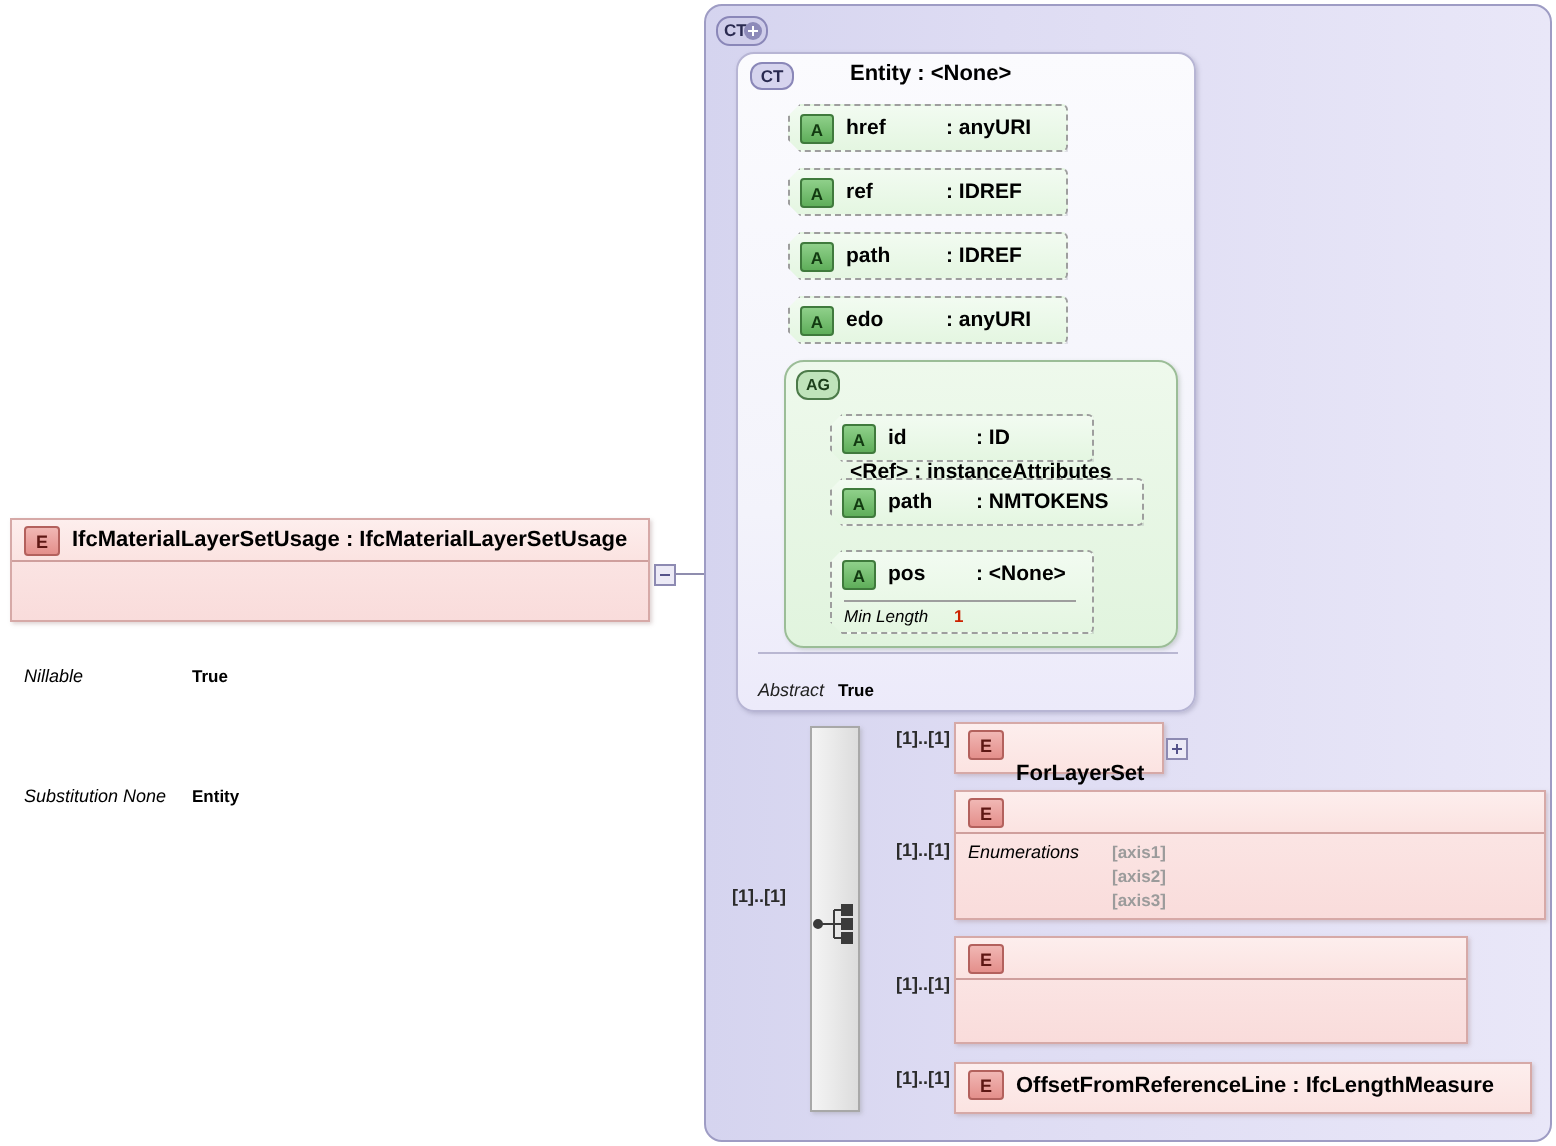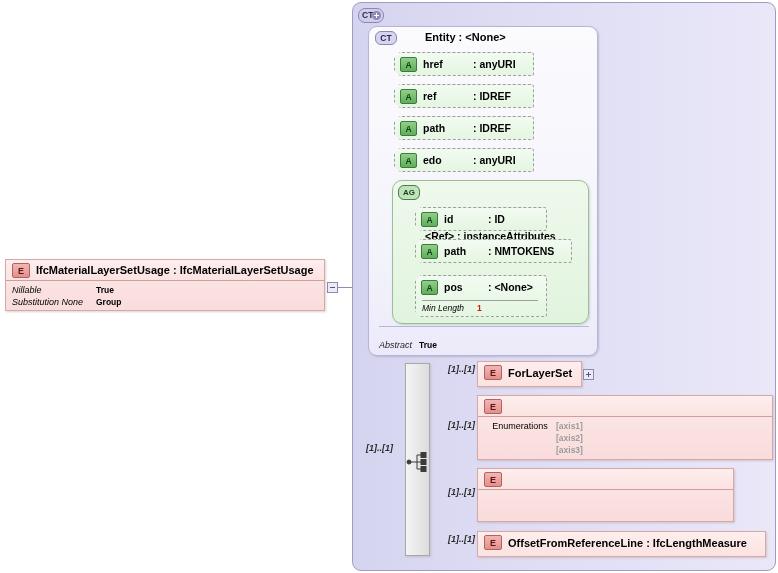--- a/index.html
+++ b/index.html
@@ -159,41 +159,41 @@
     border: 1px solid #b3615d;
     border-radius: 2px;
     font-size: 9px; font-weight: bold; color: #5e1714;
     text-align: center; line-height: 14px;
   }
   .elembox .etitle {
     position: absolute; left: 30px; top: 4px;
     font-size: 11px; font-weight: bold; white-space: nowrap;
   }
   .elembox .props { position: relative; padding: 3px 6px 4px 6px; }
-  .elembox .prow { font-size: 9px; line-height: 12px; white-space: nowrap; }
+  .elembox .prow { font-size: 9px; line-height: 12px; white-space: nowrap; margin-top: 48px; }
   .elembox .prow .k { font-style: italic; display: inline-block; width: 84px; }
   .elembox .prow .v { font-weight: bold; font-size: 8.5px; }
 
   
   .enumrow { font-size: 9px; line-height: 12px; white-space: nowrap; }
-  .enumrow .k { display: inline-block; width: 72px; vertical-align: top; text-align: center; }
+  .enumrow .k { font-style: italic; display: inline-block; width: 72px; vertical-align: top; }
   .enumrow .vals { display: inline-block; vertical-align: top; color: #9b9b9b; font-size: 8.5px; font-weight: bold; }
 
   
   .seqbar {
     position: absolute; left: 405px; top: 363px; width: 25px; height: 193px;
     background: linear-gradient(to right,#f4f4f4 0%, #eaeaea 45%, #dcdcdc 100%);
     border: 1px solid #a8a8a8;
     box-shadow: 1px 1px 2px rgba(140,140,140,.35);
   }
 
   
   .card {
     position: absolute;
-    font-size: 9px; font-style: italic; font-weight: bold;
+    font-size: 9px; font-weight: bold;
     color: #2b2b2b; white-space: nowrap;
   }
 
   
   .expbox {
     position: absolute; width: 11px; height: 11px;
     background: #eceaf6; border: 1px solid #8d8ab2;
   }
   .expbox::before { content:""; position:absolute; left:2px; top:4px; width:5px; height:1px; background:#55538a; }
   .expbox.plus::after { content:""; position:absolute; left:4px; top:2px; width:1px; height:5px; background:#55538a; }
@@ -240,21 +240,21 @@
   <div class="elembox abs" style="left:5px; top:259px; width:320px; height:52px;">
     <div class="hdr">
       <span class="badge-e">E</span>
       <span class="etitle">IfcMaterialLayerSetUsage : IfcMaterialLayerSetUsage</span>
     </div>
     <div class="props">
       <div class="prow">
         <span class="k">Nillable</span><span class="v">True</span>
       </div>
       <div class="prow">
-        <span class="k">Substitution None</span><span class="v">Group</span>
+        <span class="k">Substitution None</span><span class="v">Entity</span>
       </div>
     </div>
   </div>
   <div class="expbox abs" style="left:327px; top:282px;"></div>
 
   <div class="ct-outer abs">
     <div class="badge-ct">
       <span>CT</span>
       <span class="plusdot"></span>
     </div>
@@ -331,21 +331,21 @@
       <rect x="15" y="9.5" width="5" height="5" fill="#3b3b3b"></rect>
       <rect x="15" y="16.5" width="5" height="5" fill="#3b3b3b"></rect>
     </g>
   </svg>
   <div class="card" style="left:366px; top:443px;">[1]..[1]</div>
 
   <div class="card" style="left:448px; top:364px;">[1]..[1]</div>
   <div class="elembox abs" style="left:477px; top:361px; width:105px; height:26px;">
     <div class="hdr" style="border-bottom:none; height:24px;">
       <span class="badge-e">E</span>
-      <span class="etitle" style="top:5px;">ForLayerSet</span>
+      <span class="etitle" style="top:19px;">ForLayerSet</span>
     </div>
   </div>
   <div class="expbox plus abs" style="left:583px; top:369px;"></div>
 
   <div class="card" style="left:448px; top:420px;">[1]..[1]</div>
   <div class="elembox abs" style="left:477px; top:395px; width:296px; height:65px;">
     <div class="hdr">
       <span class="badge-e">E</span>
     </div>
     <div class="props">

